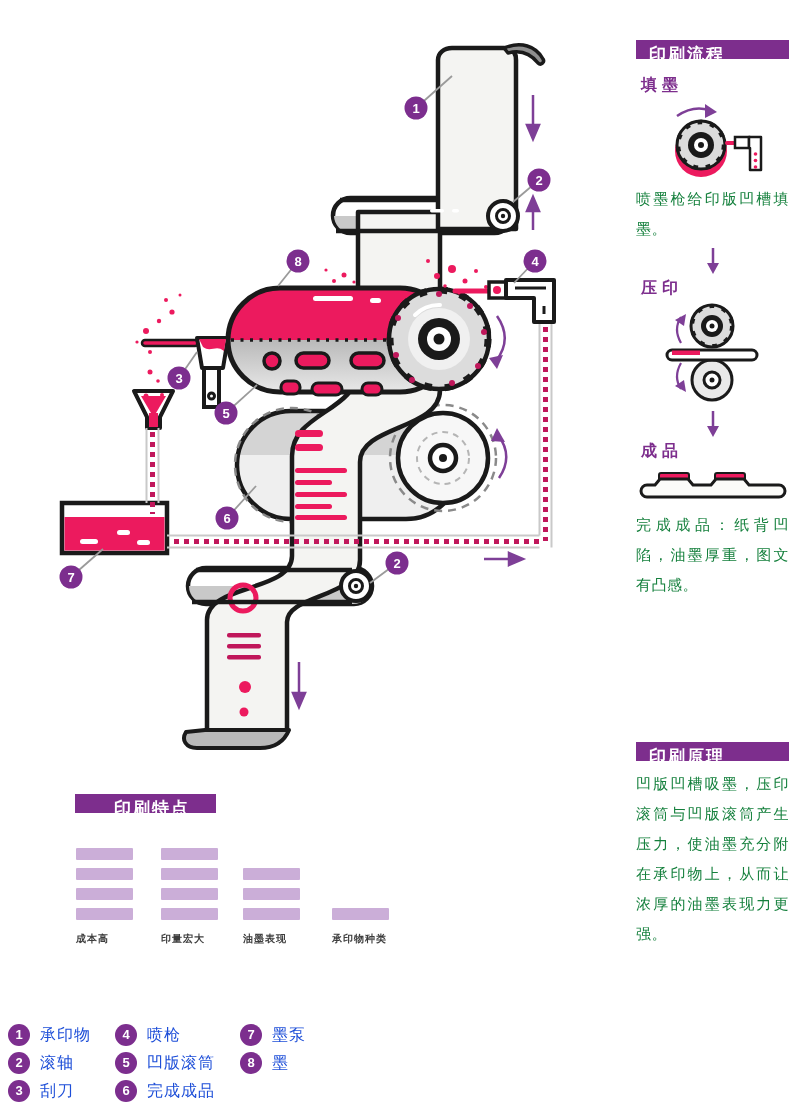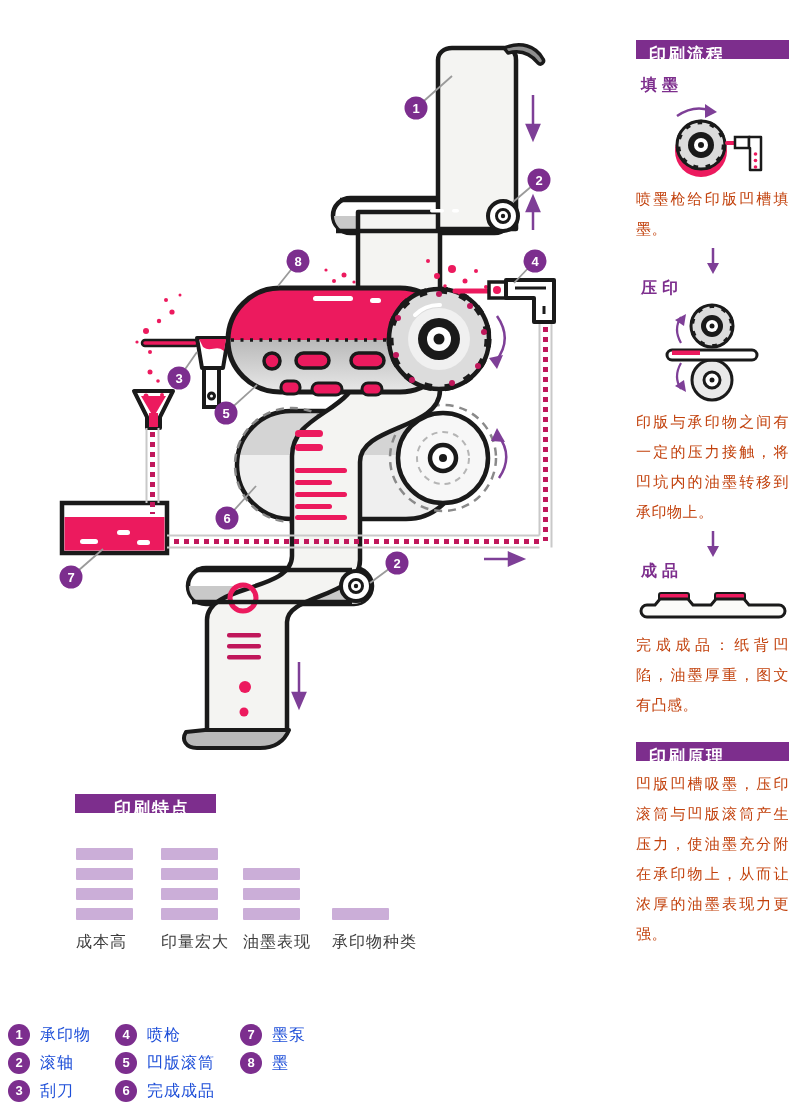--- a/index.html
+++ b/index.html
@@ -7,31 +7,31 @@
        font-family:"Liberation Sans","DejaVu Sans",sans-serif;color:#444;}
   svg{display:block;}
   .abs{position:absolute;}
 
   
   .panel{position:absolute;left:636px;width:153px;}
   .panel-header{background:#7D2E8D;color:#fff;font-weight:bold;font-size:17px;
                 line-height:29px;height:19px;padding-left:13px;letter-spacing:2px;}
   .step-title{color:#7D2E8D;font-weight:bold;font-size:16px;text-align:left;
               letter-spacing:5px;padding-left:5px;}
-  .caption{font-size:15px;line-height:30px;color:#c2410c;letter-spacing:0.5px;text-align:justify;}
+  .caption{font-size:15px;line-height:30px;color:#15803d;letter-spacing:0.5px;text-align:justify;}
   .flow-arrow{display:block;margin:4px auto;}
   .illus{display:block;margin:0 auto;}
 
   
   #features{position:absolute;left:75px;top:794px;width:360px;height:175px;}
   #features .panel-header{width:128px;text-align:center;}
   .fcol{position:absolute;top:54px;width:57px;height:72px;display:flex;
         flex-direction:column;justify-content:flex-end;gap:8px;}
   .bar{height:12px;background:#CBAED8;border-radius:1px;}
-  .feat-label{position:absolute;top:138px;font-size:16px;font-weight:normal;
+  .feat-label{position:absolute;top:138px;font-size:10px;font-weight:bold;
               color:#3C3C3C;white-space:nowrap;letter-spacing:1px;}
 
   
   .legend-col{position:absolute;display:flex;flex-direction:column;gap:6px;}
   .legend-item{display:flex;align-items:center;height:22px;gap:10px;}
   .lnum{width:22px;height:22px;border-radius:50%;background:#7C2E8E;color:#fff;
         font-size:13px;font-weight:bold;text-align:center;line-height:22px;flex:0 0 22px;}
   .llabel{font-size:16px;color:#1d4ed8;letter-spacing:1px;white-space:nowrap;}
 </style>
 </head>
@@ -351,21 +351,20 @@
       <circle cx="75" cy="81" r="20" fill="#E9E9E9" stroke="#1A1A1A" stroke-width="3"></circle>
       <circle cx="75" cy="81" r="8" fill="#fff" stroke="#1A1A1A" stroke-width="3"></circle>
       <circle cx="75" cy="81" r="2.5" fill="#1A1A1A"></circle>
       <rect x="30" y="51" width="90" height="10" rx="5" fill="#fff" stroke="#1A1A1A" stroke-width="3"></rect>
       <rect x="35" y="51.5" width="28" height="4.5" fill="#EC1A5E"></rect>
       <path d="M44,44 Q36,30 44,18" fill="none" stroke="#7E3F97" stroke-width="2.2"></path>
       <polygon points="38,21 49,15 47,27" fill="#7E3F97"></polygon>
       <path d="M44,64 Q36,78 44,90" fill="none" stroke="#7E3F97" stroke-width="2.2"></path>
       <polygon points="38,87 49,93 47,81" fill="#7E3F97"></polygon>
     </svg>
-    <div class="caption">印版与承印物之间有一定的压力接触，将凹坑内的油墨转移到承印物上。</div>
 
     <svg class="flow-arrow" width="16" height="26" viewBox="0 0 16 26">
       <line x1="8" y1="0" x2="8" y2="16" stroke="#7E3F97" stroke-width="2.5"></line>
         <polygon points="2,15 14,15 8,26" fill="#7E3F97"></polygon>
     </svg>
 
     <div class="step-title">成品</div>
     <svg class="illus" style="margin-top:8px" width="152" height="34" viewBox="0 0 152 34">
       <rect x="22" y="3" width="30" height="8" rx="2" fill="#EC1A5E" stroke="#1A1A1A" stroke-width="2"></rect>
       <rect x="78" y="3" width="30" height="8" rx="2" fill="#EC1A5E" stroke="#1A1A1A" stroke-width="2"></rect>

